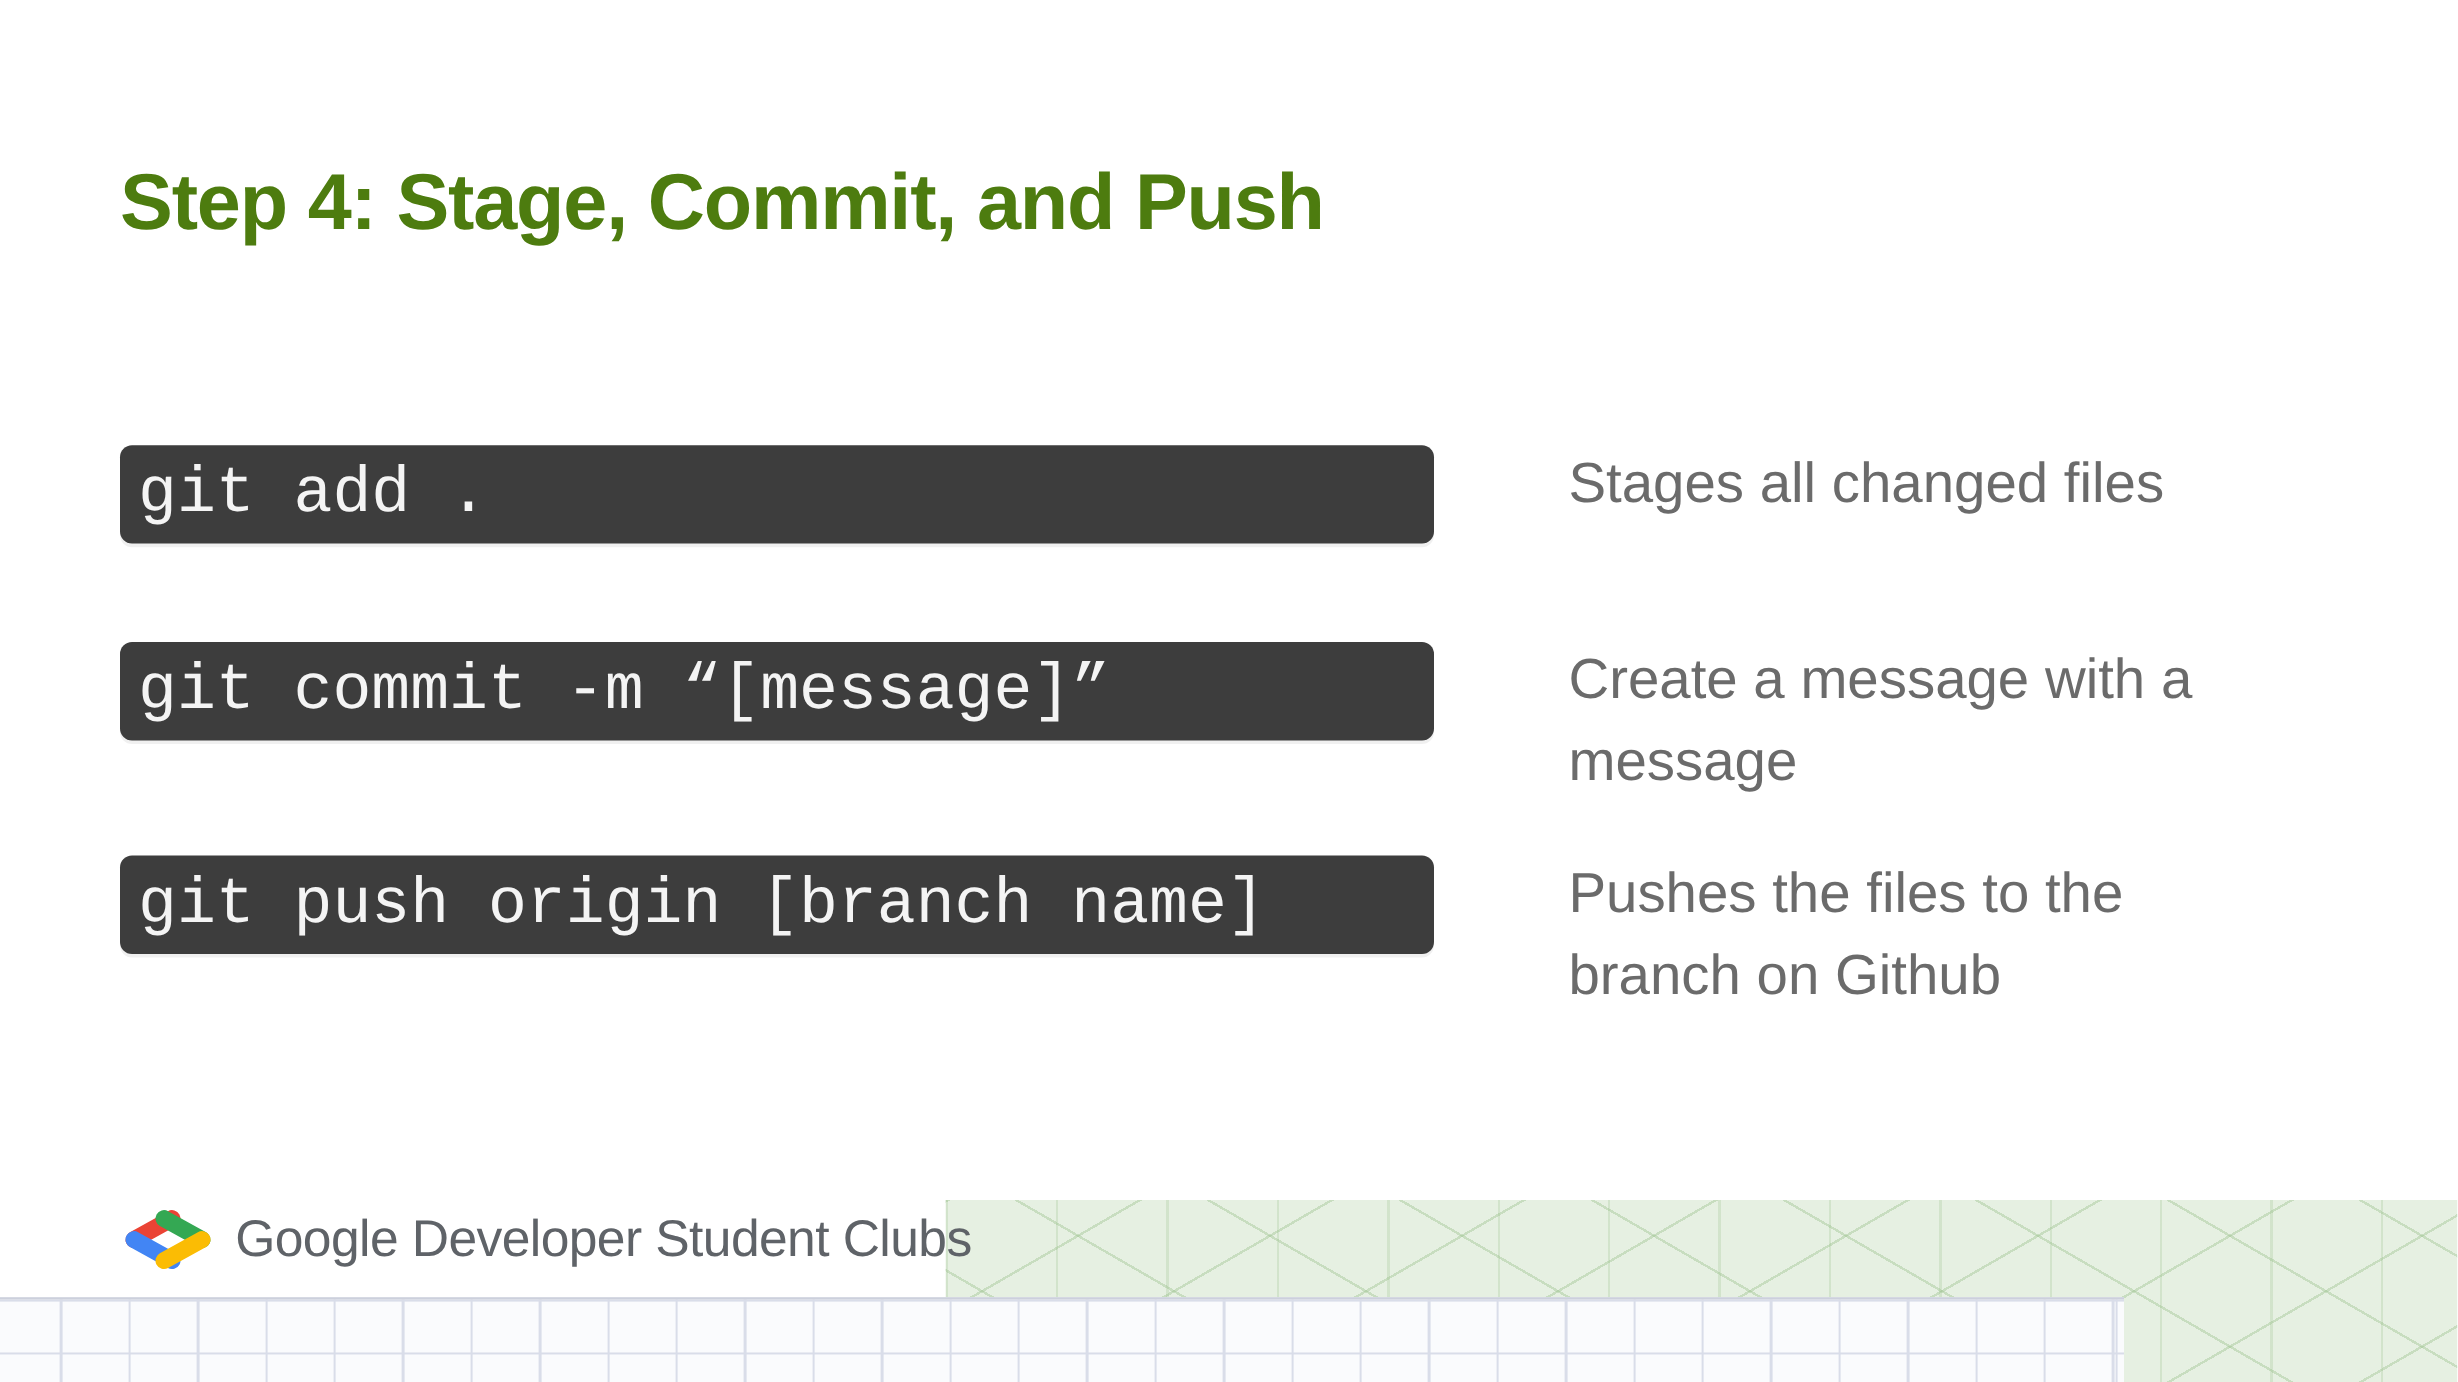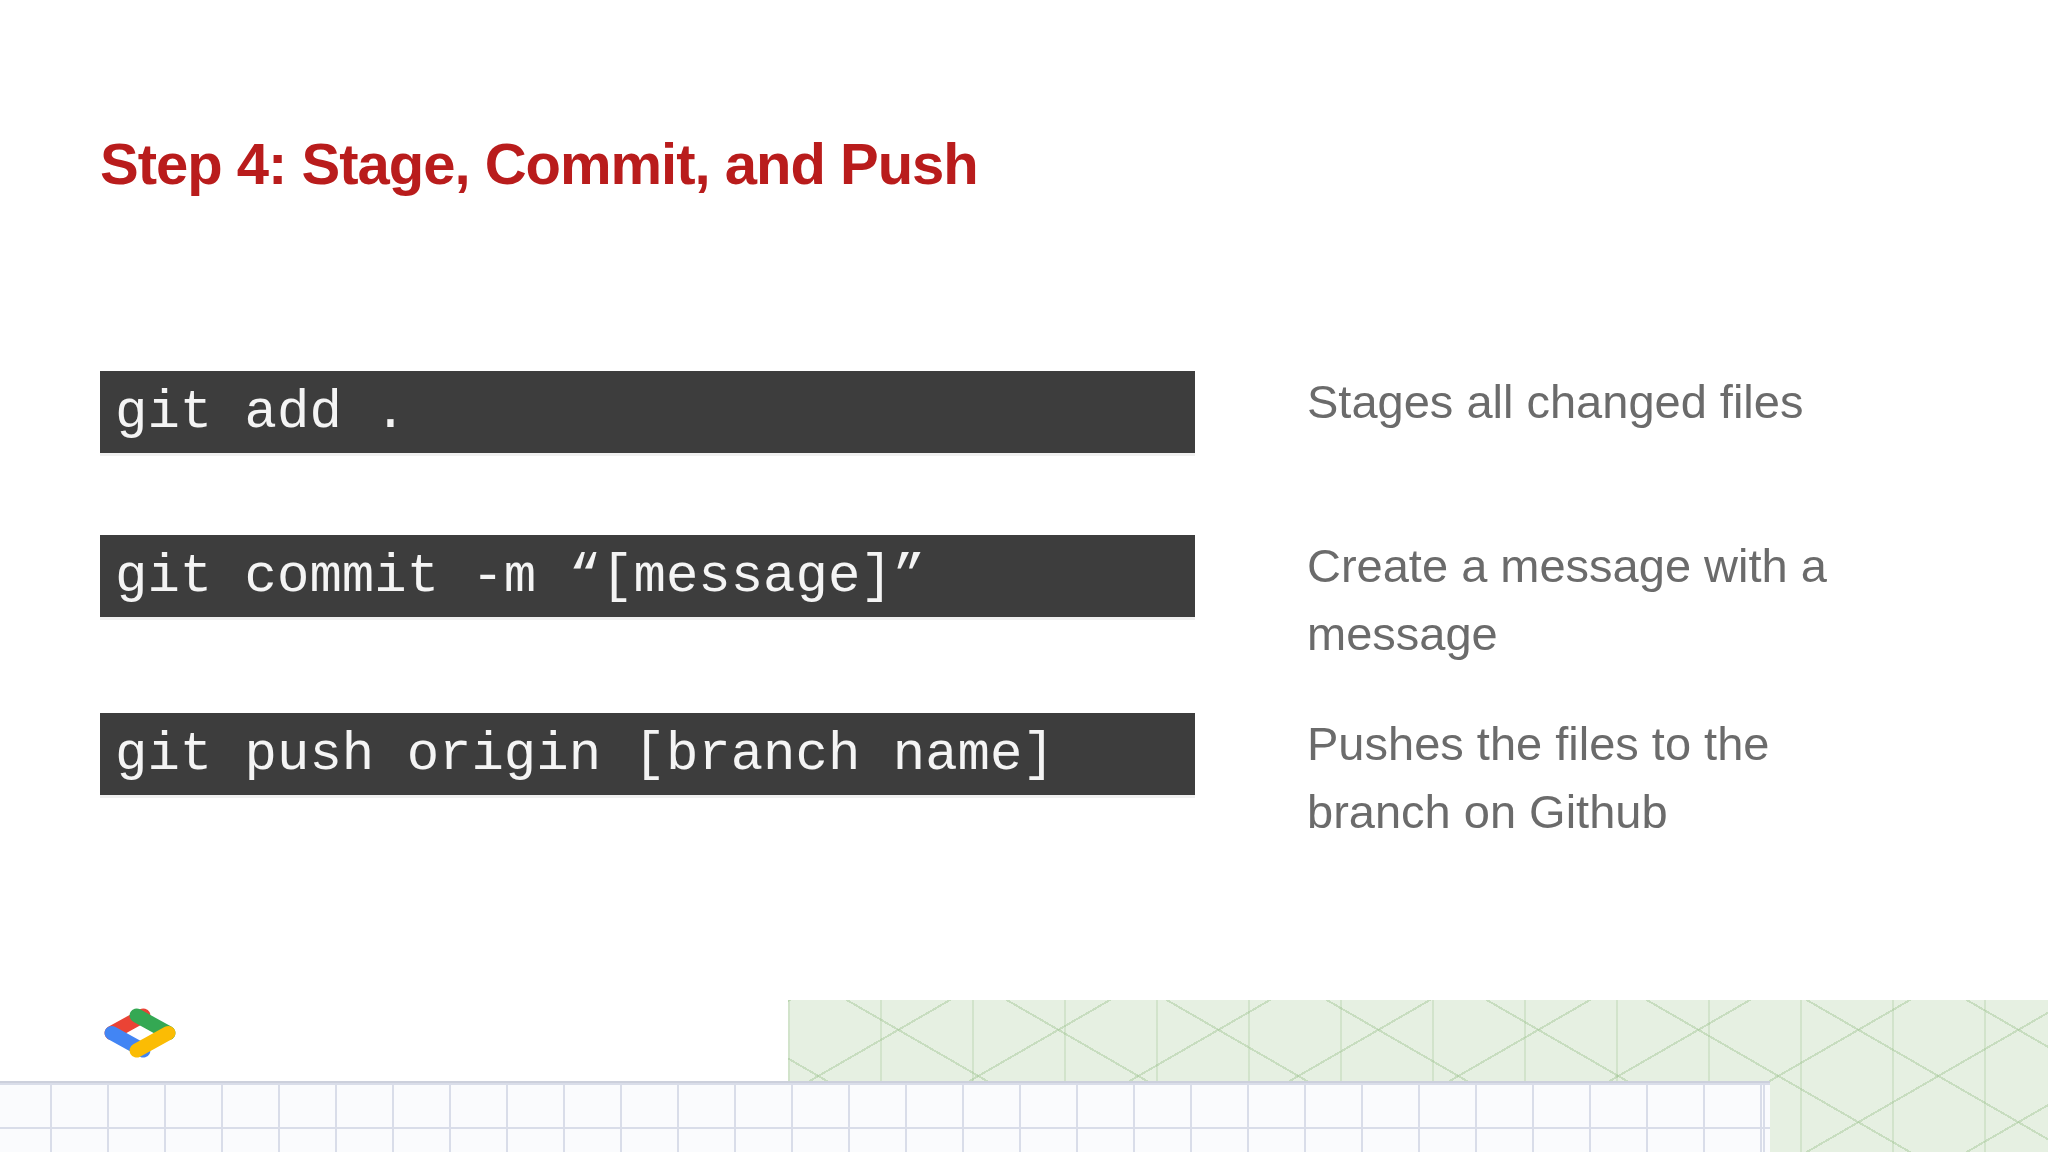--- a/index.html
+++ b/index.html
@@ -7,39 +7,40 @@
     position:relative;
     width:2048px;height:1152px;
     background:#ffffff;
     overflow:hidden;
     font-family:"Liberation Sans",sans-serif;
   }
   .title{
     position:absolute;
     left:100px;top:132px;
     margin:0;
-    font-size:58px;
+    font-size:66px;
     line-height:1.1;
     font-weight:bold;
     letter-spacing:-1px;
-    color:#b91c1c;
+    color:#4d7c0f;
   }
   .row{position:absolute;left:0;right:0;height:0;}
   .row-1{top:371px;}
   .row-2{top:535px;}
   .row-3{top:713px;}
   .code-block{
     position:absolute;
     left:100px;top:0;
     width:1095px;height:82px;
     background:#3d3d3d;
     box-shadow:0 3px 0 rgba(0,0,0,0.06);
     display:flex;align-items:center;
     box-sizing:border-box;
     padding-left:15px;
+    border-radius:10px;
   }
   .code-text{
     font-family:"Liberation Mono",monospace;
     font-size:54px;
     color:#f4f4f4;
     white-space:pre;
   }
   .desc{
     position:absolute;
     left:1272px;top:-3px;
@@ -119,15 +120,16 @@
   <div class="pattern-green"></div>
   <div class="pattern-grid"></div>
 
   <div class="footer">
     <svg class="logo-icon" viewBox="0 0 96 64" xmlns="http://www.w3.org/2000/svg" aria-hidden="true">
       <line x1="52" y1="11" x2="14" y2="32" stroke="#ea4335" stroke-width="17" stroke-linecap="round"></line>
       <line x1="14" y1="32" x2="52" y2="53" stroke="#4285f4" stroke-width="17" stroke-linecap="round"></line>
       <line x1="44" y1="11" x2="82" y2="32" stroke="#34a853" stroke-width="17" stroke-linecap="round"></line>
       <line x1="82" y1="32" x2="44" y2="53" stroke="#fbbc04" stroke-width="17" stroke-linecap="round"></line>
     </svg>
+    <span class="brand-text">Google Developer Student Clubs</span>
   </div>
 
 </div>
 
 </body></html>

